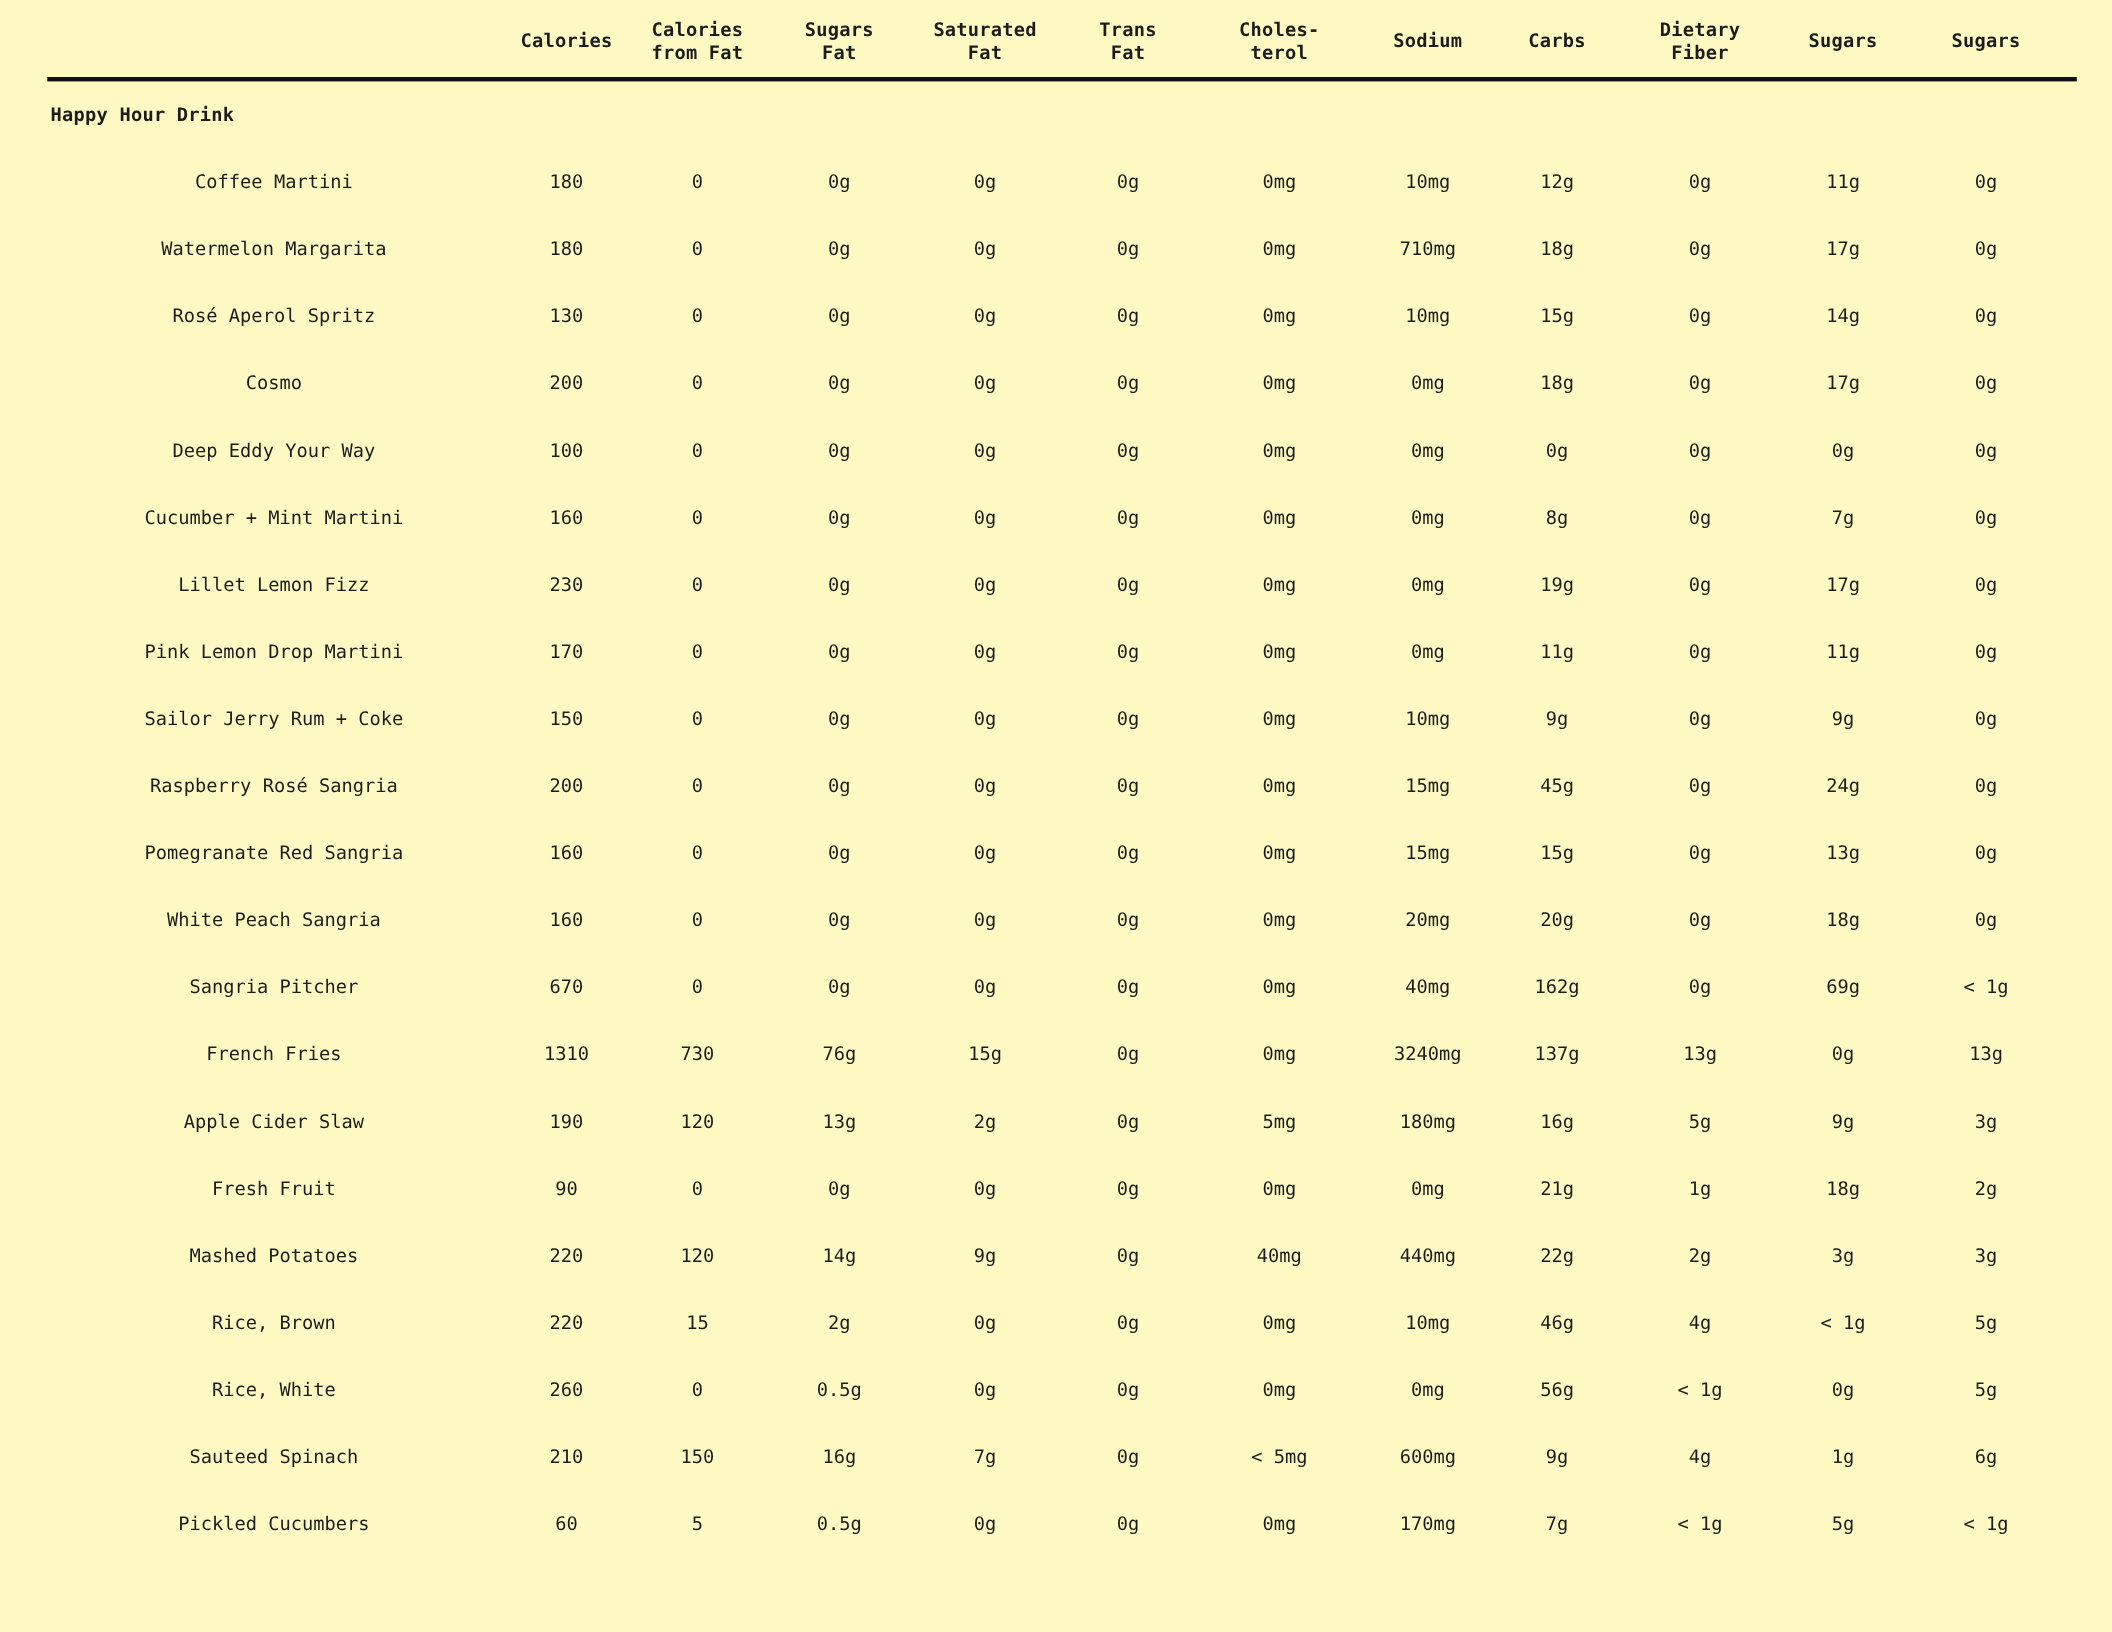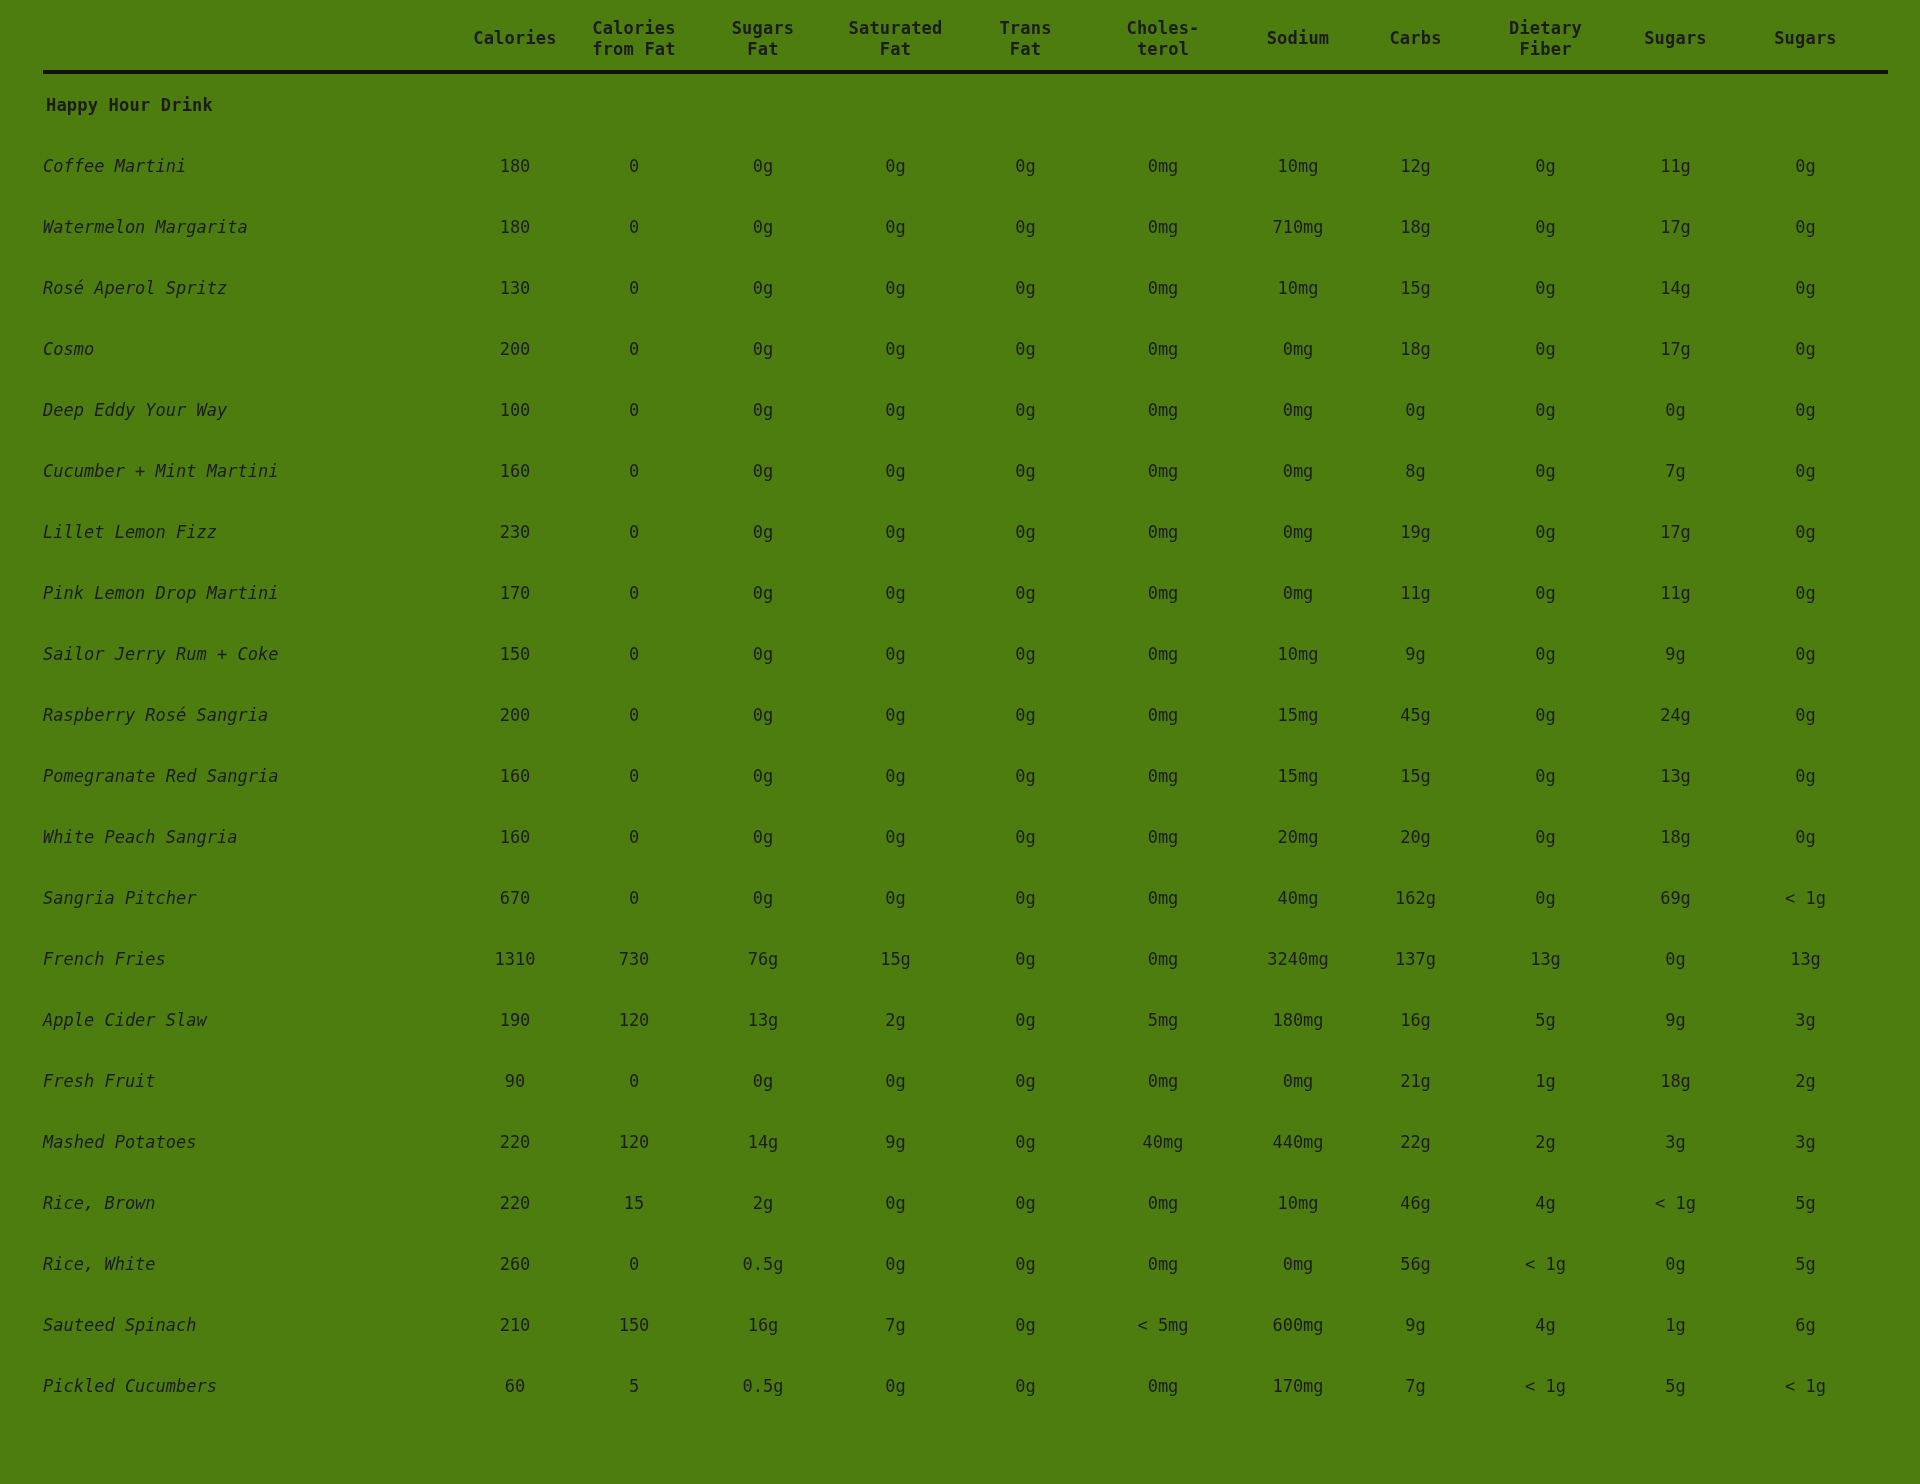--- a/index.html
+++ b/index.html
@@ -12,21 +12,21 @@
     width: 1920px;
     height: 1484px;
     font-family: "DejaVu Sans Mono", "Liberation Mono", monospace;
     color: #1c1c1c;
     overflow: hidden;
   }
   .sheet {
     position: relative;
     width: 1920px;
     height: 1484px;
-    background: #4d7c0f;
+    background: #fef9c3;
   }
   .grid-row {
     display: grid;
     grid-template-columns: 455px 120px 118px 140px 125px 135px 140px 130px 105px 155px 105px 155px;
     align-items: center;
   }
   .header-row {
     height: 70px;
     padding-top: 8px;
   }
@@ -52,23 +52,22 @@
     font-weight: 700;
     font-size: 17px;
     letter-spacing: 0.2px;
   }
   .item-row {
     height: 61px;
     font-size: 17px;
   }
   .item-name {
     padding-left: 43px;
-    text-align: left;
+    text-align: center;
     white-space: nowrap;
-    font-style: italic;
   }
   .cell {
     text-align: center;
     white-space: nowrap;
   }
 </style>
 </head>
 <body>
 
 <div class="sheet">

